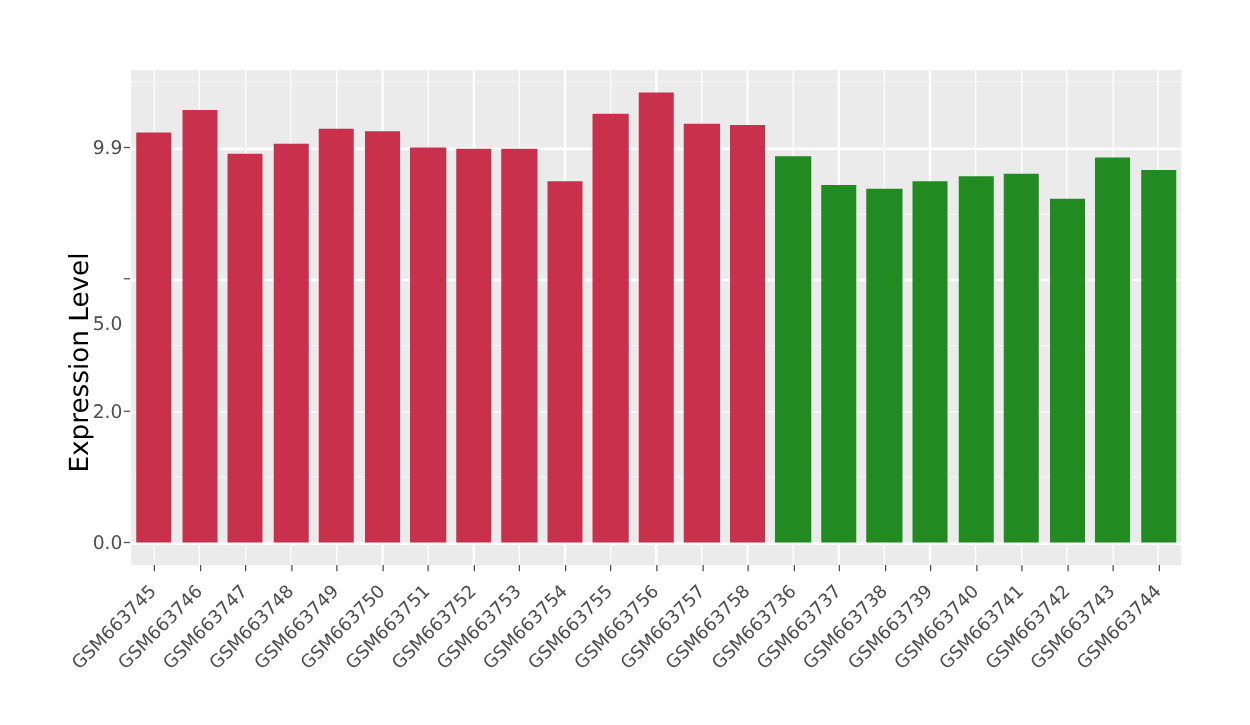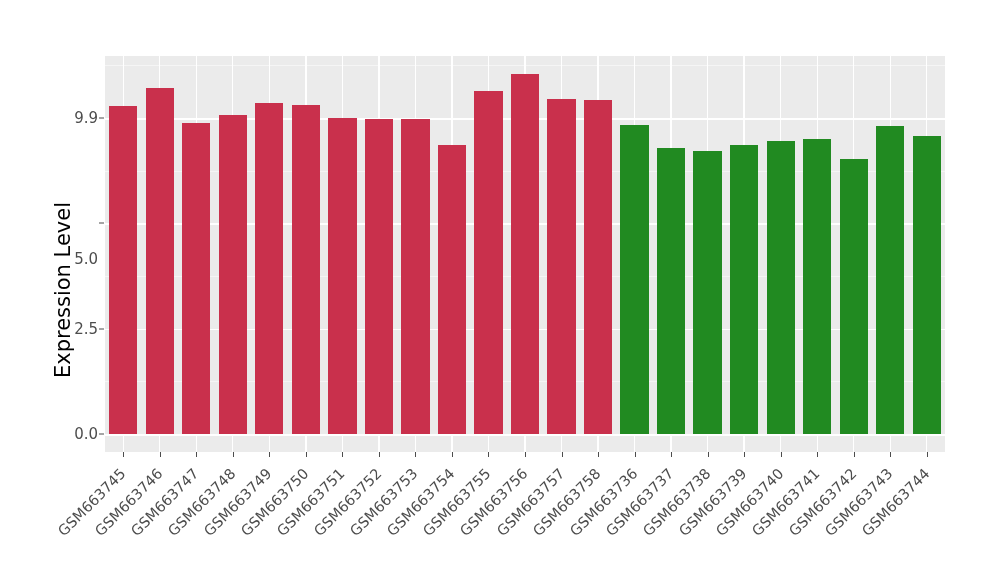--- a/index.html
+++ b/index.html
@@ -136,21 +136,21 @@
 </style>
 </head>
 <body>
 
 <div id="chart-root">
 
   <div id="y-axis-title">Expression Level</div>
 
   <div id="y-tick-labels">
       <div class="y-tick-label" style="top: 434px;">0.0</div>
-      <div class="y-tick-label" style="top: 328.667px;">2.5</div>
+      <div class="y-tick-label" style="top: 328.667px;">2.0</div>
       <div class="y-tick-label" style="top: 233px; margin-top: 26px;">5.0</div>
       <div class="y-tick-label" style="top: 118px;">9.9</div>
     </div>
 
   <div id="panel">
       <div class="grid-minor" style="top: 325.333px;"></div>
       <div class="grid-minor" style="top: 220px;"></div>
       <div class="grid-minor" style="top: 114.667px;"></div>
       <div class="grid-minor" style="top: 9.33333px;"></div>
       <div class="grid-major" style="top: 378px;"></div>

